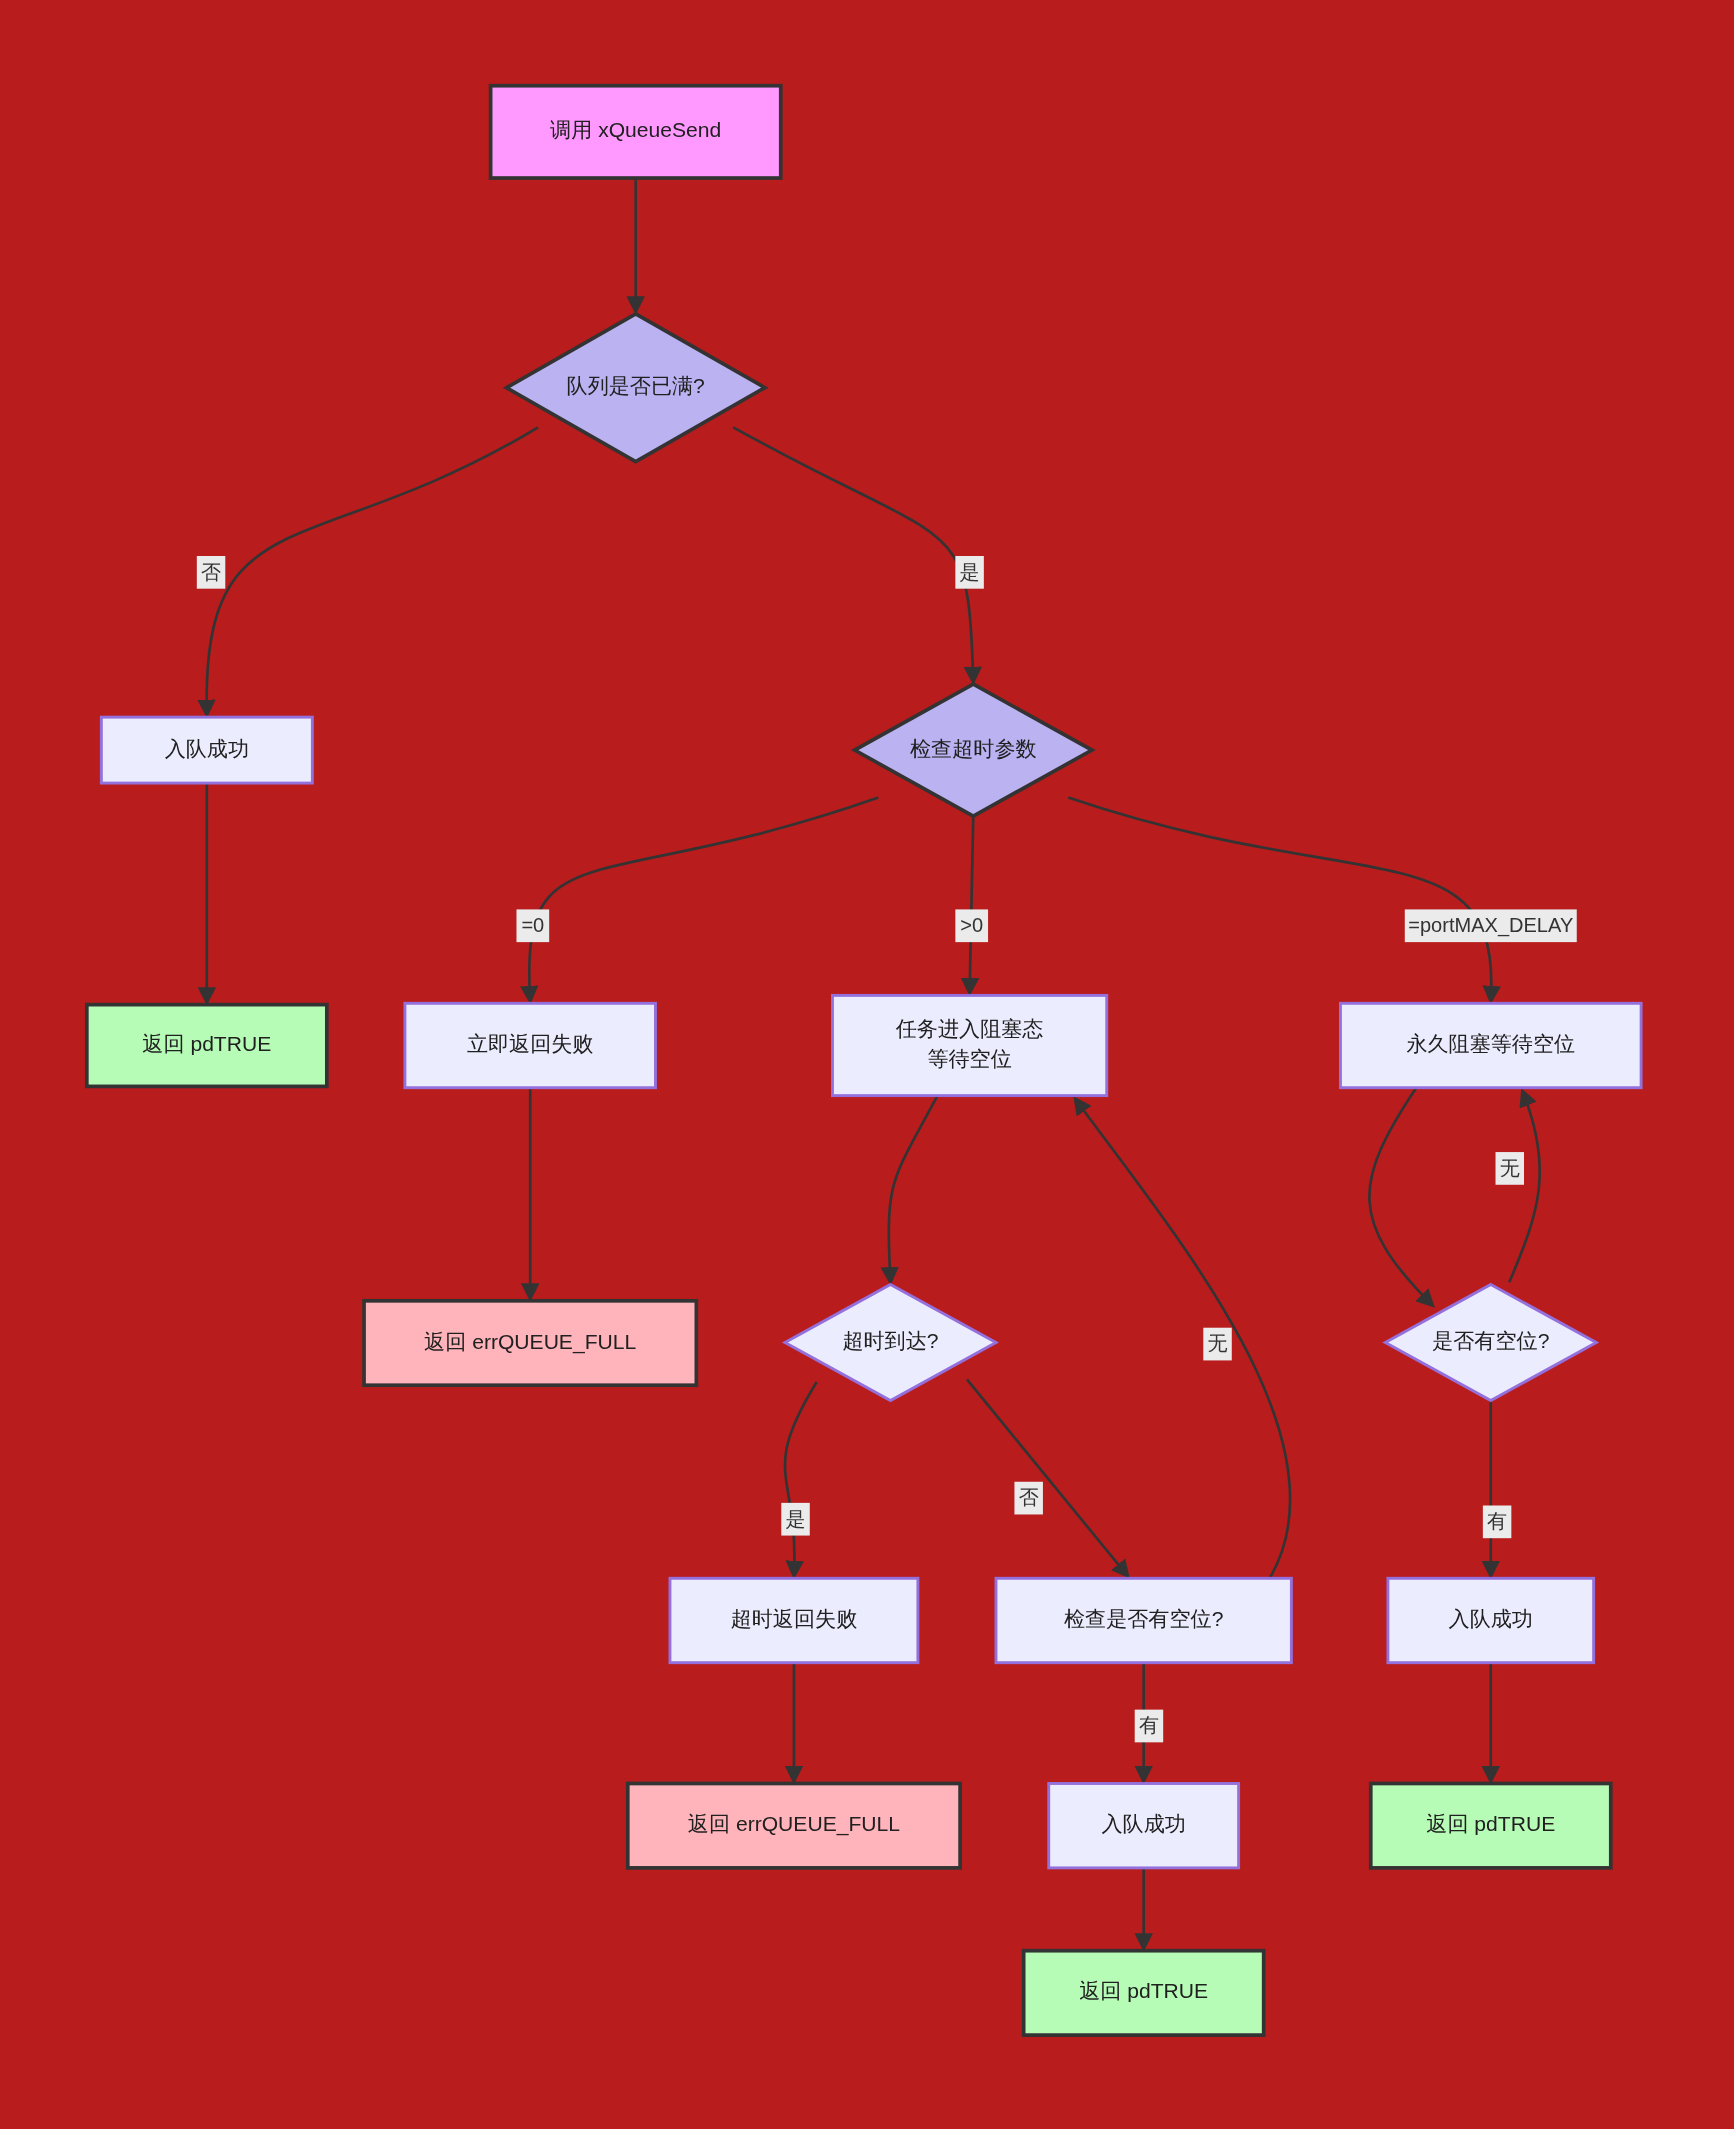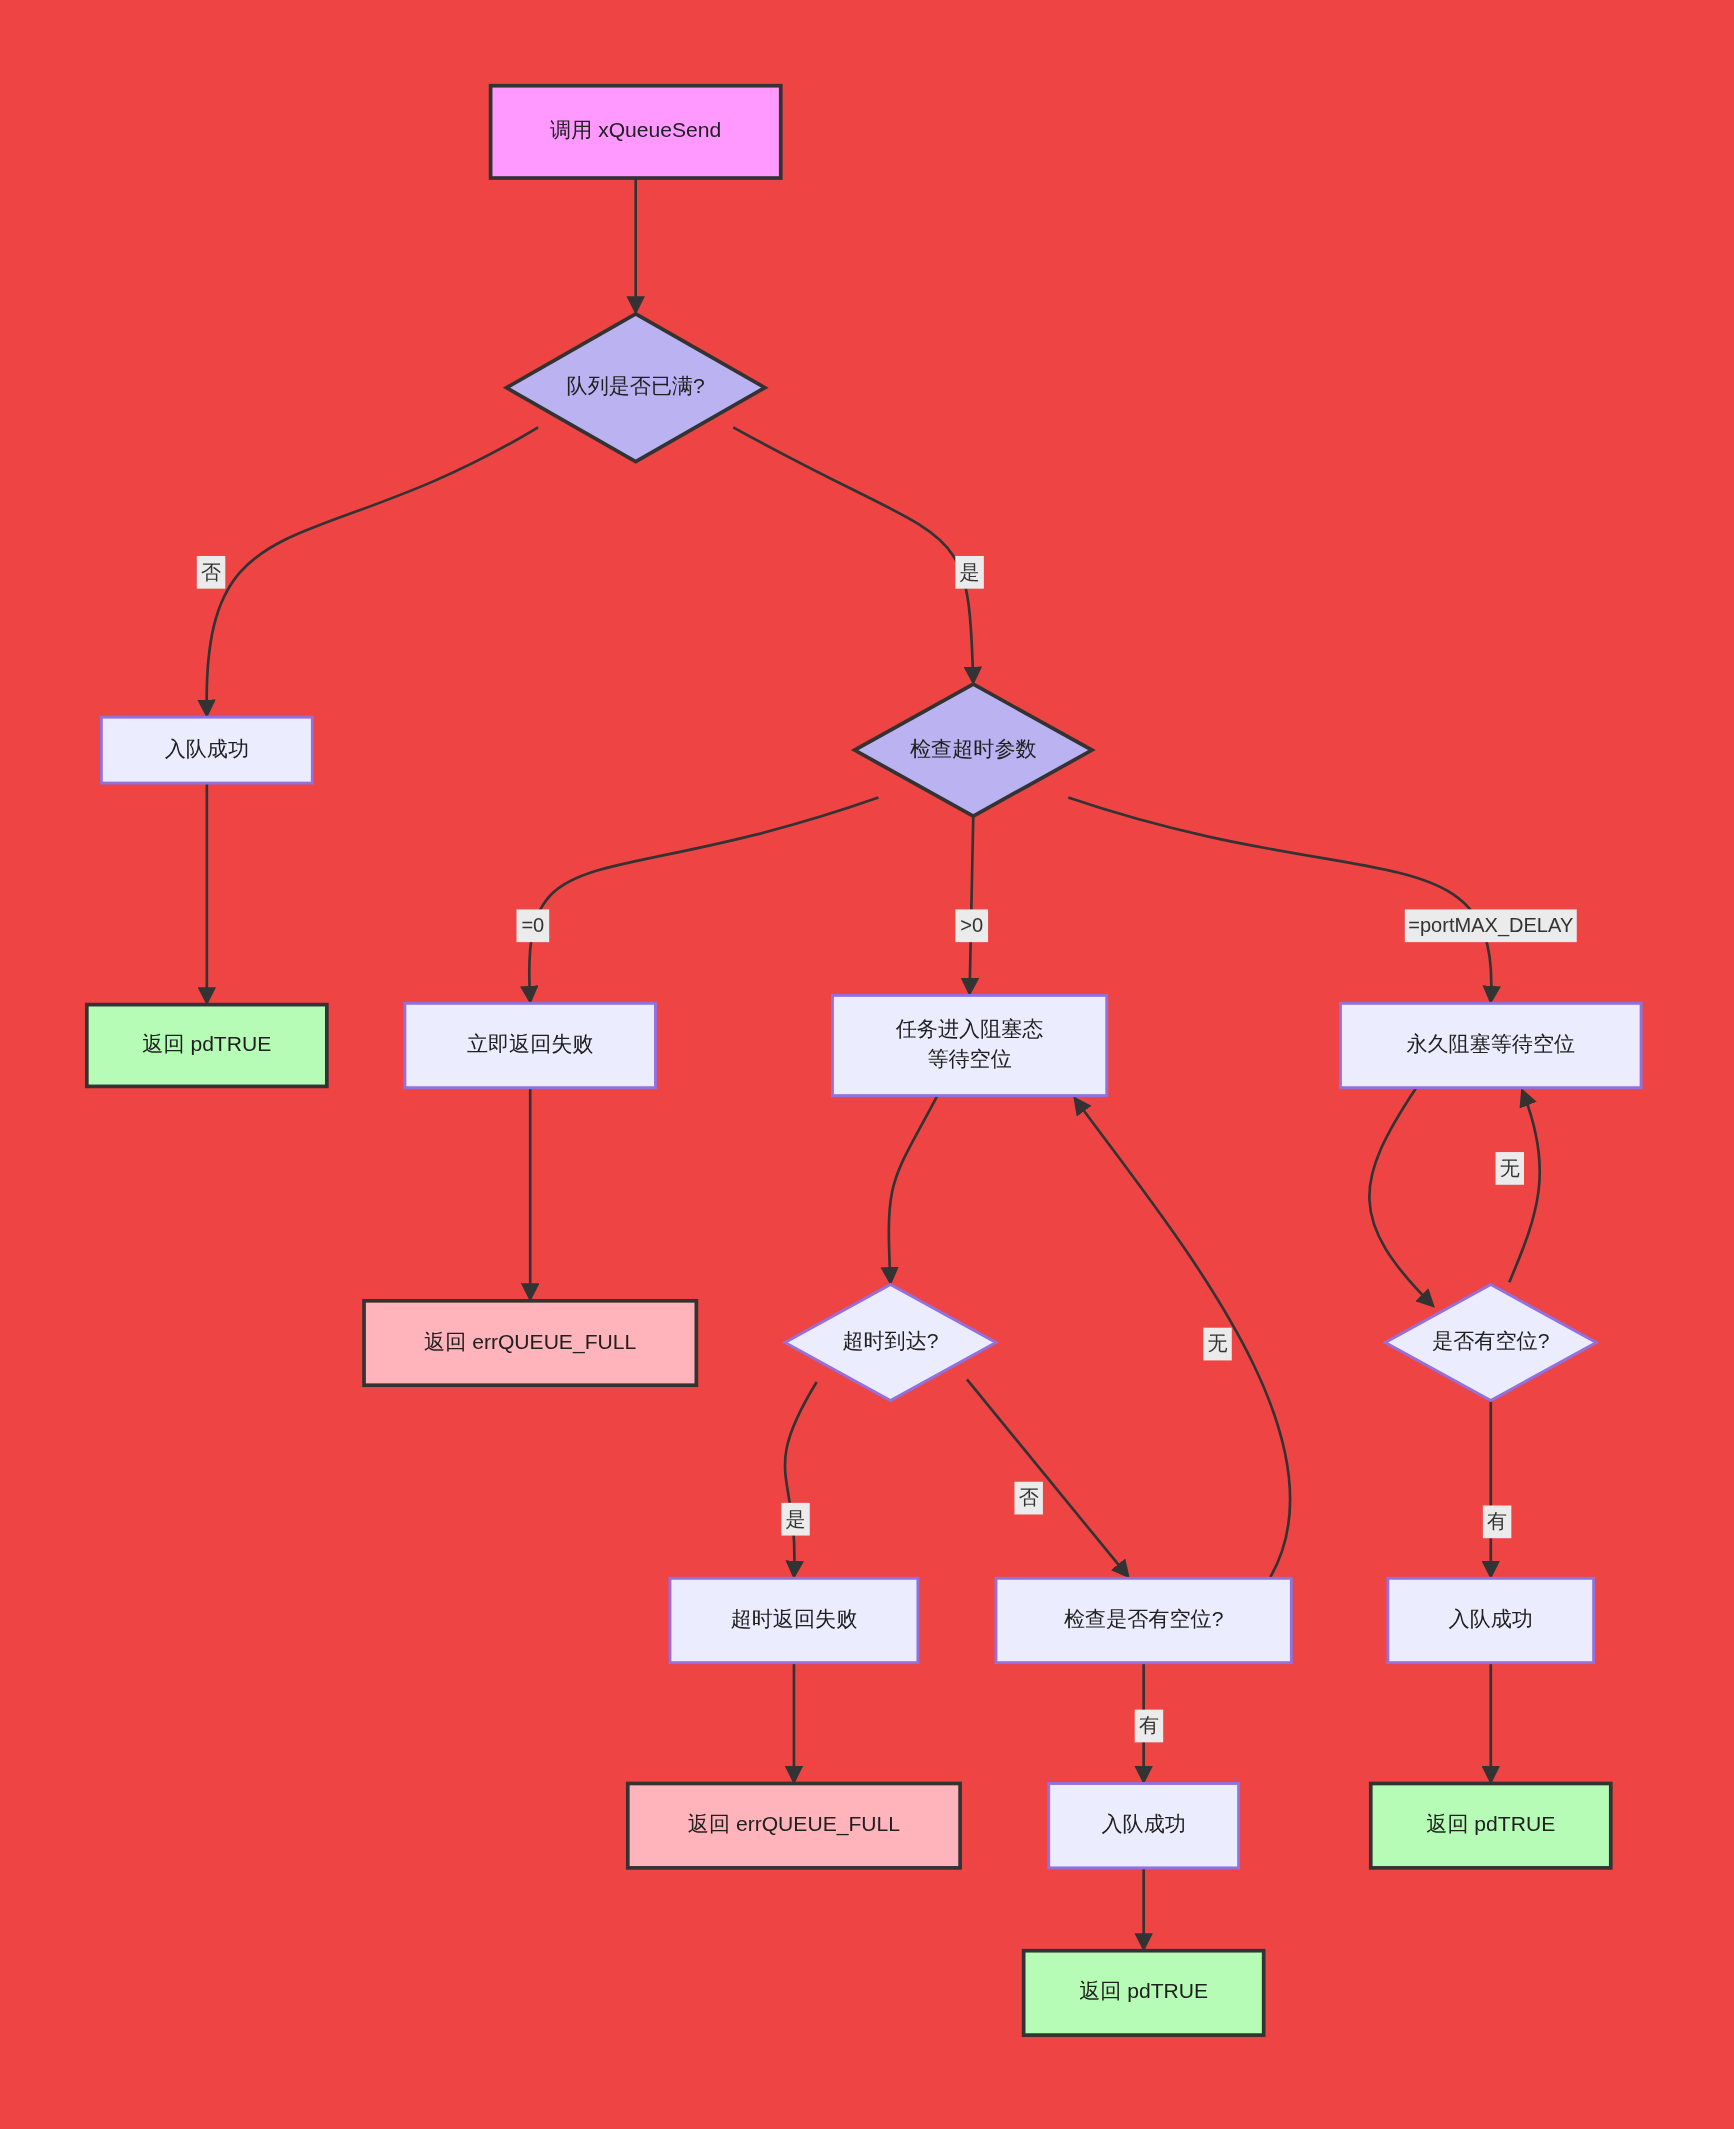--- a/index.html
+++ b/index.html
@@ -1,17 +1,17 @@
 <!DOCTYPE html>
 <html style="font-size:8.4px"><head>
 <meta charset="utf-8">
 <style>
   html,body{margin:0;padding:0;background:#ffffff;}
   body{font-family:"Liberation Sans","DejaVu Sans",sans-serif;}
-  #diagram-root{width:1734px;height:2129px;position:relative;background:#ef4444;}
+  #diagram-root{width:1734px;height:2129px;position:relative;background:#b91c1c;}
   svg#flow{position:absolute;left:0;top:0;width:1734px;height:2129px;}
   .node-rect{stroke-width:5.5px;}
   .n-purple{fill:#ececff;stroke:#9370db;}
   .n-pink{fill:#ff99ff;stroke:#333333;stroke-width:7px;}
   .n-green{fill:#b6fcb6;stroke:#333333;stroke-width:7px;}
   .n-red{fill:#ffb3ba;stroke:#333333;stroke-width:7px;}
   .d-blue{fill:#bbb2f2;stroke:#333333;stroke-width:7px;}
   .d-purple{fill:#ececff;stroke:#9370db;stroke-width:5.5px;}
   .node-label{fill:#202020;font-family:"Liberation Sans","DejaVu Sans",sans-serif;font-size:40px;text-anchor:middle;dominant-baseline:middle;}
   .edge-path{fill:none;stroke:#333333;stroke-width:5px;}

